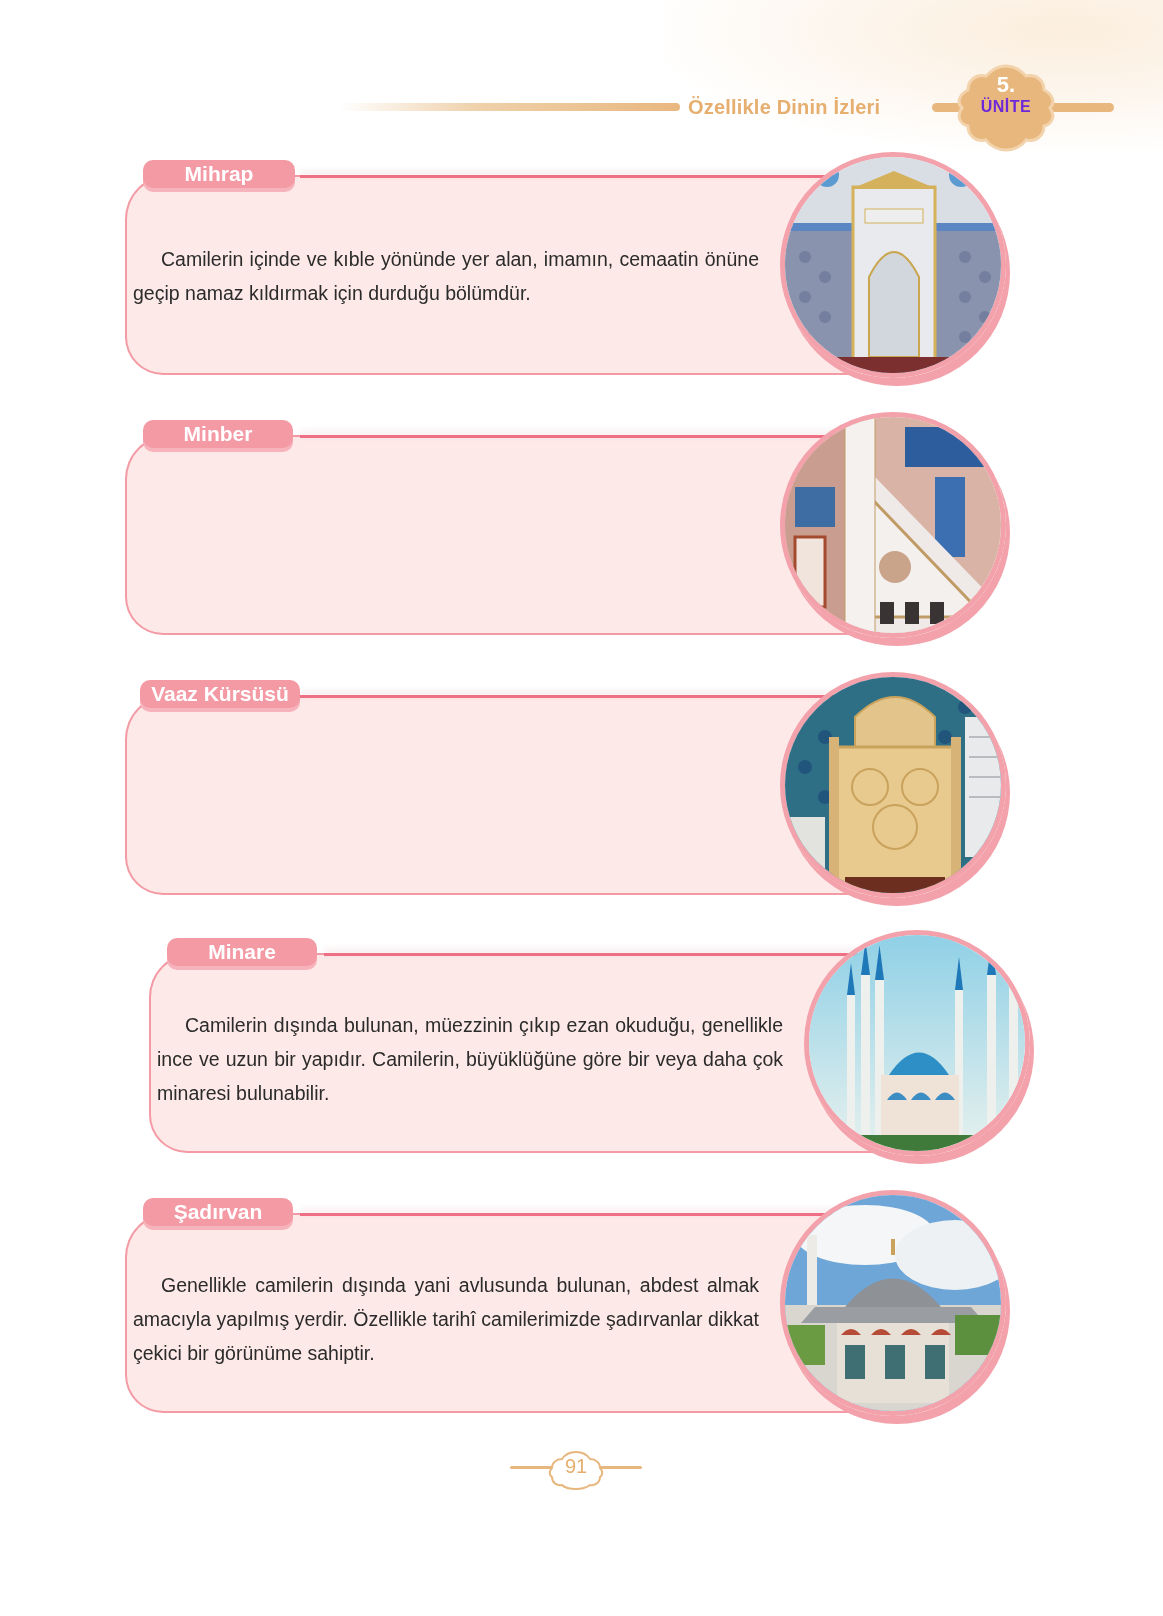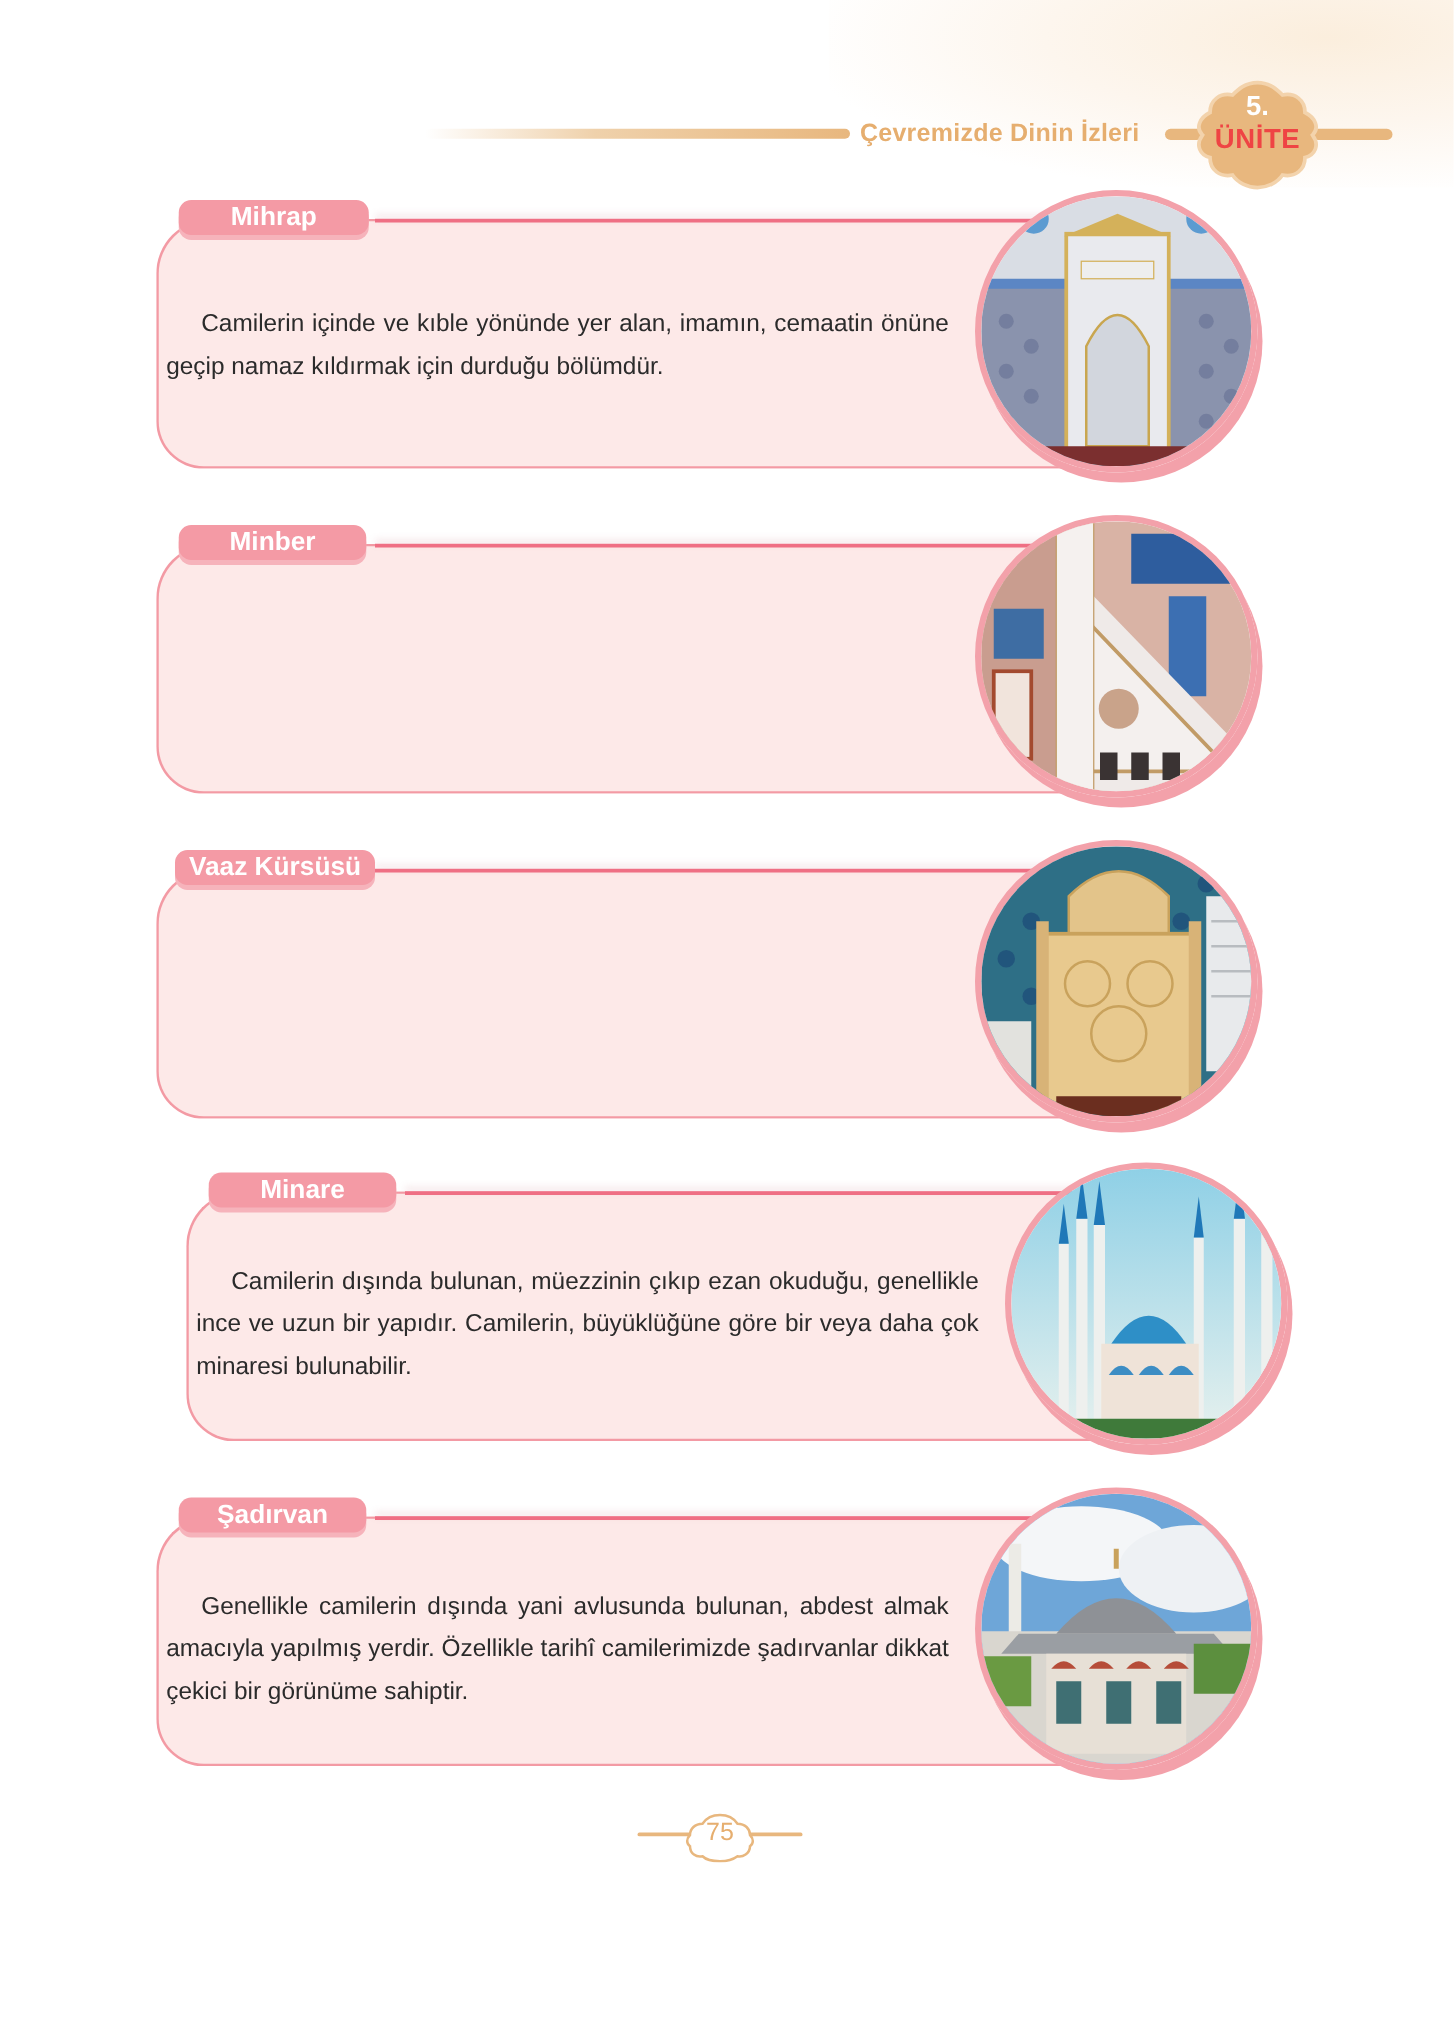--- a/index.html
+++ b/index.html
@@ -9,21 +9,21 @@
   .header-bg { position:absolute; right:0; top:0; width:500px; height:150px;
     background: radial-gradient(ellipse at 80% 20%, #fbeedd 0%, #fdf6ee 40%, rgba(255,255,255,0) 75%); }
   .header-line { position:absolute; left:340px; top:103px; width:340px; height:8px; border-radius:4px;
     background: linear-gradient(to right, rgba(233,186,128,0) 0%, #efd1ab 40%, #e8b77e 100%); }
   .header-title { position:absolute; left:688px; top:96px; font-size:20px; font-weight:bold; color:#e6ae6f; letter-spacing:0.2px; }
   .header-pill { position:absolute; left:932px; top:103px; width:30px; height:9px; border-radius:5px; background:#e8b77e; }
   .header-tail { position:absolute; left:1050px; top:103px; width:64px; height:9px; border-radius:5px; background:#e8b77e; }
   .unit-badge { position:absolute; left:952px; top:62px; width:108px; height:90px; }
   .unit-badge svg { position:absolute; left:0; top:0; }
   .unit-num { position:absolute; left:0; width:108px; top:10px; text-align:center; color:#fff; font-weight:bold; font-size:22px; }
-  .unit-label { position:absolute; left:0; width:108px; top:36px; text-align:center; color:#ef4444; font-weight:bold; font-size:22px; letter-spacing:0.5px; }
+  .unit-label { position:absolute; left:0; width:108px; top:36px; text-align:center; color:#6d28d9; font-weight:bold; font-size:16px; letter-spacing:0.5px; }
 
   
   .section { position:absolute; left:0; width:1163px; height:260px; }
   .card { position:absolute; left:125px; top:25px; width:730px; height:200px; background:#fde9e8;
     border:2px solid #f39aa4; border-right:none; border-radius:44px 0 0 38px; box-sizing:border-box; }
   .card-topline { position:absolute; left:300px; top:25px; width:560px; height:3px; background:#ef6f84; box-shadow:0 -3px 6px rgba(200,120,130,0.25); }
   .tag { position:absolute; left:143px; top:10px; height:28px; border-radius:10px; background:#f49aa5;
     color:#fff; font-weight:bold; font-size:21px; line-height:28px; text-align:center;
     box-shadow: 0 4px 0 #f6b3bb; }
   .body-text { position:absolute; left:133px; top:82px; width:626px; font-size:19.5px; line-height:34px; color:#2b2b2b; text-align:justify; }
@@ -35,21 +35,21 @@
   .page-line-l { position:absolute; left:510px; top:1466px; width:50px; height:3px; background:#e8b77e; border-radius:2px; }
   .page-line-r { position:absolute; left:592px; top:1466px; width:50px; height:3px; background:#e8b77e; border-radius:2px; }
   .page-badge { position:absolute; left:548px; top:1450px; width:56px; height:40px; }
   .page-num { position:absolute; left:548px; top:1455px; width:56px; text-align:center; font-size:20px; color:#e6ae6f; }
 </style>
 </head>
 <body>
 
 <div class="header-bg"></div>
 <div class="header-line"></div>
-<div class="header-title">Çevremizde Dinin İzleri</div>
+<div class="header-title">Özellikle Dinin İzleri</div>
 <div class="header-pill"></div>
 <div class="header-tail"></div>
 <div class="unit-badge">
   <svg width="108" height="90" viewBox="0 0 108 90">
     <path d="M54 4 C64 4 70 10 74 14 C84 12 92 18 92 28 C100 32 104 40 98 46 C104 54 100 62 92 64 C92 74 84 80 74 78 C70 84 62 88 54 88 C46 88 38 84 34 78 C24 80 16 74 16 64 C8 62 4 54 10 46 C4 40 8 32 16 28 C16 18 24 12 34 14 C38 10 44 4 54 4 Z" fill="#e8b77e" stroke="#f3d3ac" stroke-width="3"></path>
   </svg>
   <div class="unit-num">5.</div>
   <div class="unit-label">ÜNİTE</div>
 </div>
 
@@ -222,13 +222,13 @@
       <rect x="106" y="44" width="4" height="16" fill="#c9a25c"></rect>
     </svg>
   </div>
 </div>
 
 <div class="page-line-l"></div>
 <div class="page-line-r"></div>
 <svg class="page-badge" width="56" height="40" viewBox="0 0 56 40">
   <path d="M28 2 C36 2 40 6 42 9 C48 9 52 13 52 18 C55 21 55 25 52 27 C52 33 46 36 42 35 C38 38 33 39 28 39 C22 39 17 38 14 35 C9 36 4 33 4 27 C1 25 1 21 4 18 C4 13 8 9 14 9 C16 6 20 2 28 2 Z" fill="#ffffff" stroke="#e8b77e" stroke-width="2"></path>
 </svg>
-<div class="page-num">75</div>
+<div class="page-num">91</div>
 
 </body></html>

